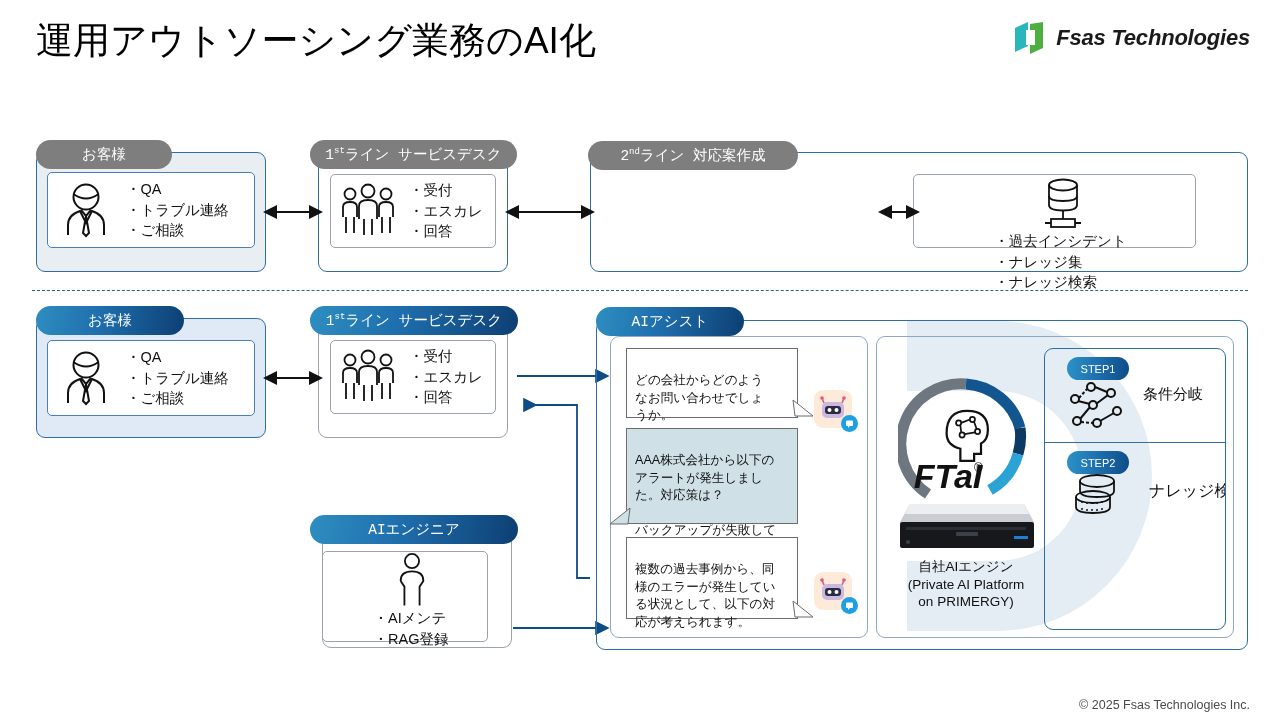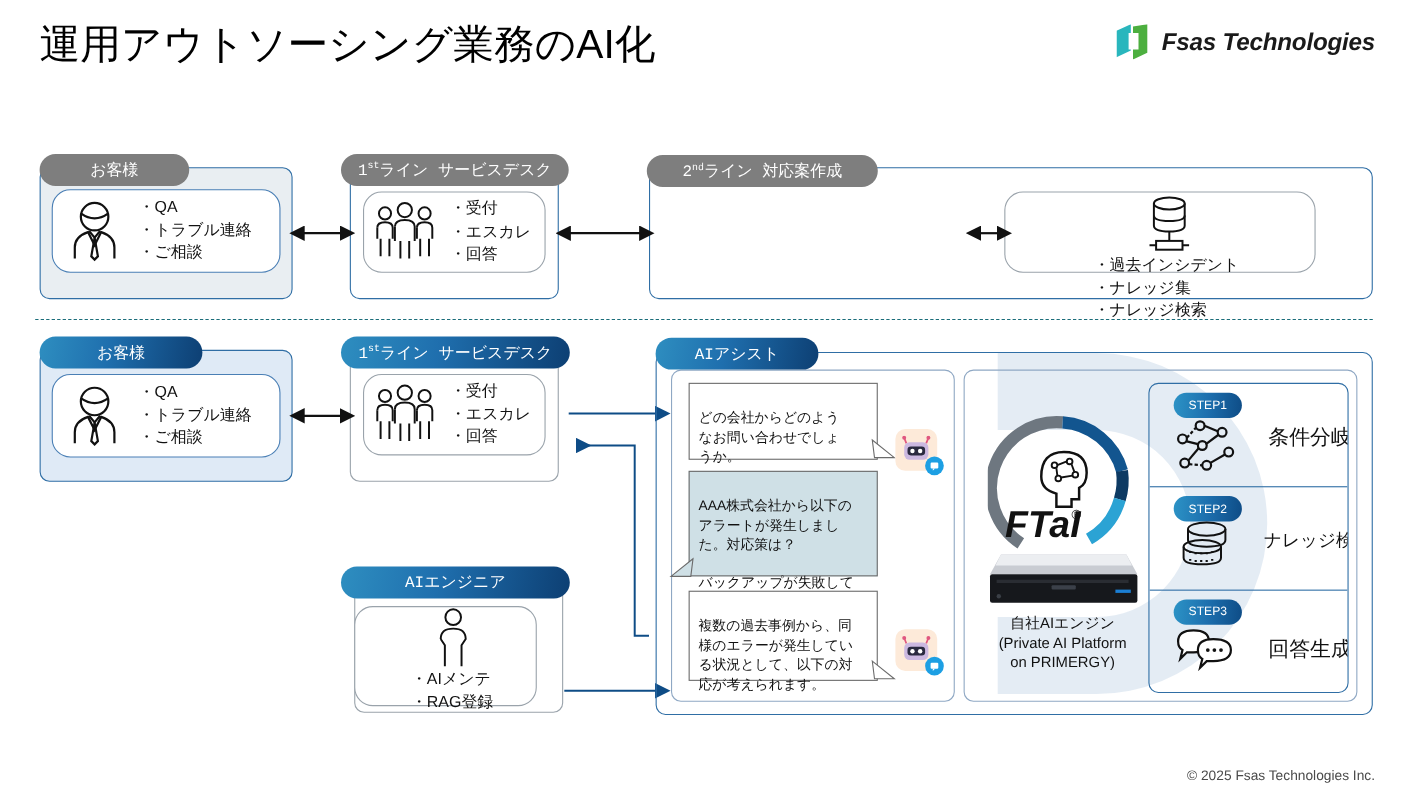--- a/index.html
+++ b/index.html
@@ -52,21 +52,21 @@
     display:flex;align-items:center;justify-content:center;
     color:#fff;font-size:14.5px;white-space:nowrap;
     padding:12px 16px;box-sizing:border-box;z-index:5;font-family:Liberation Mono, monospace;
   }
   .pill.gray{background:#7e7e7e;}
   .pill.blue{background:linear-gradient(100deg,#2e8ec0 0%,#1f6fae 42%,#0d3f73 100%);}
   .pill sup{font-size:9px;vertical-align:super;line-height:0;}
 
   
   .card{
-    position:absolute;background:#ffffff;border-radius:17px;
+    position:absolute;background:#ffffff;border-radius:5px;
     box-sizing:border-box;display:flex;align-items:center;
   }
   .card.b-blue{border:1.1px solid #4a7fb5;}
   .card.b-gray{border:1.1px solid #9aa3ab;}
   .card .icon{flex:0 0 auto;display:flex;align-items:center;justify-content:center;}
   .card .bullets{
     font-size:14.5px;line-height:1.42;color:#111;white-space:nowrap;
   }
 
   
@@ -100,21 +100,21 @@
   .step-row{position:relative;box-sizing:border-box;height:33.33%;}
   .step-row + .step-row{border-top:1.1px solid #2f6ea5;}
   .step-badge{
     position:absolute;left:22px;top:8px;height:23px;min-width:62px;
     border-radius:12px;color:#fff;font-size:11px;
     display:flex;align-items:center;justify-content:center;padding:0 11px;
     background:linear-gradient(95deg,#2c93c6 0%,#1d6fae 50%,#0e4c86 100%);
     box-sizing:border-box;z-index:3;
   }
   .step-label{
-    position:absolute;left:108px;top:36px;font-size:19px;color:#111;white-space:nowrap;z-index:3;
+    position:absolute;left:98px;top:36px;font-size:15px;color:#111;white-space:nowrap;z-index:3;
   }
   .step-icon{position:absolute;left:22px;top:30px;z-index:3;}
 
   .watermark{
     position:absolute;pointer-events:none;z-index:0;
   }
 </style>
 </head>
 <body>
 
@@ -487,28 +487,15 @@
           <ellipse cx="28" cy="10" rx="17" ry="6" fill="none" stroke="#111" stroke-width="1.8"></ellipse>
           <path d="M11 10 L11 20 Q11 26 28 26 Q45 26 45 20 L45 10" fill="none" stroke="#111" stroke-width="1.8"></path>
           <ellipse cx="24" cy="26" rx="17" ry="6" fill="none" stroke="#111" stroke-width="1.8"></ellipse>
           <path d="M7 26 L7 36 Q7 42 24 42 Q41 42 41 36 L41 26" fill="none" stroke="#111" stroke-width="1.8"></path>
           <path d="M12 31 l2 0 M17 32 l2 0 M22 32 l2 0 M27 32 l2 0 M32 31 l2 0" stroke="#111" stroke-width="1.6"></path>
           <path d="M12 38 l2 0 M17 39 l2 0 M22 39 l2 0 M27 39 l2 0 M32 38 l2 0" stroke="#111" stroke-width="1.6"></path>
         </svg>
       </span>
       <span class="step-label" style="left:104px;top:38px;font-size:16px;">ナレッジ検索</span>
     </div>
-    <div class="step-row">
-      <span class="step-badge">STEP3</span>
-      <span class="step-icon" style="left:22px;top:34px;">
-        <svg width="60" height="42" viewBox="0 0 60 42">
-          <path d="M4 12 Q4 2 18 2 Q32 2 32 12 Q32 22 18 22 L12 22 L6 28 L8 20 Q4 18 4 12 Z" fill="#fff" stroke="#111" stroke-width="2"></path>
-          <path d="M22 20 Q22 10 36 10 Q52 10 52 20 Q52 30 36 30 L30 30 L24 36 L26 28 Q22 26 22 20 Z" fill="#fff" stroke="#111" stroke-width="2"></path>
-          <circle cx="31" cy="20" r="1.7" fill="#111"></circle>
-            <circle cx="37" cy="20" r="1.7" fill="#111"></circle>
-            <circle cx="43" cy="20" r="1.7" fill="#111"></circle>
-        </svg>
-      </span>
-      <span class="step-label" style="top:40px;">回答生成</span>
-    </div>
   </div>
 
 </div>
 
 </body></html>

